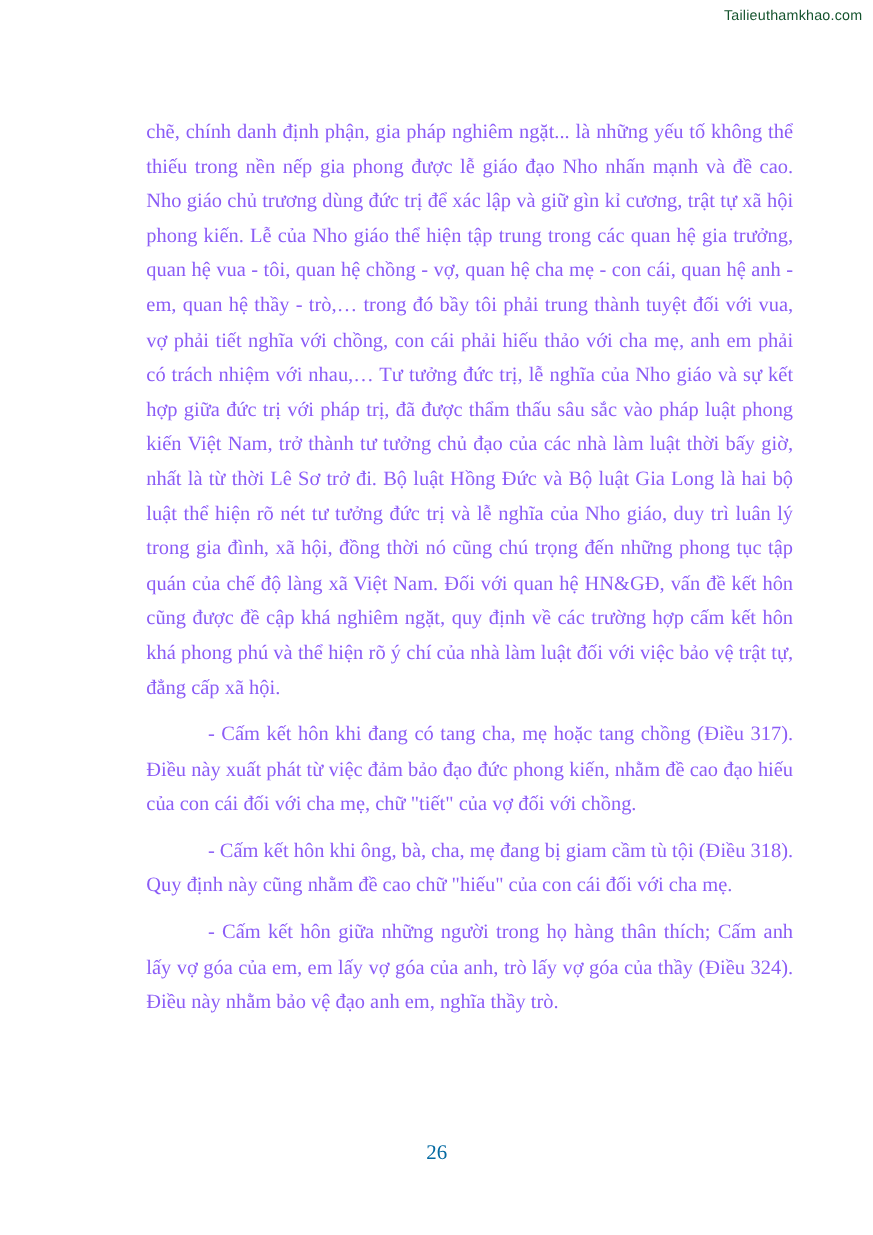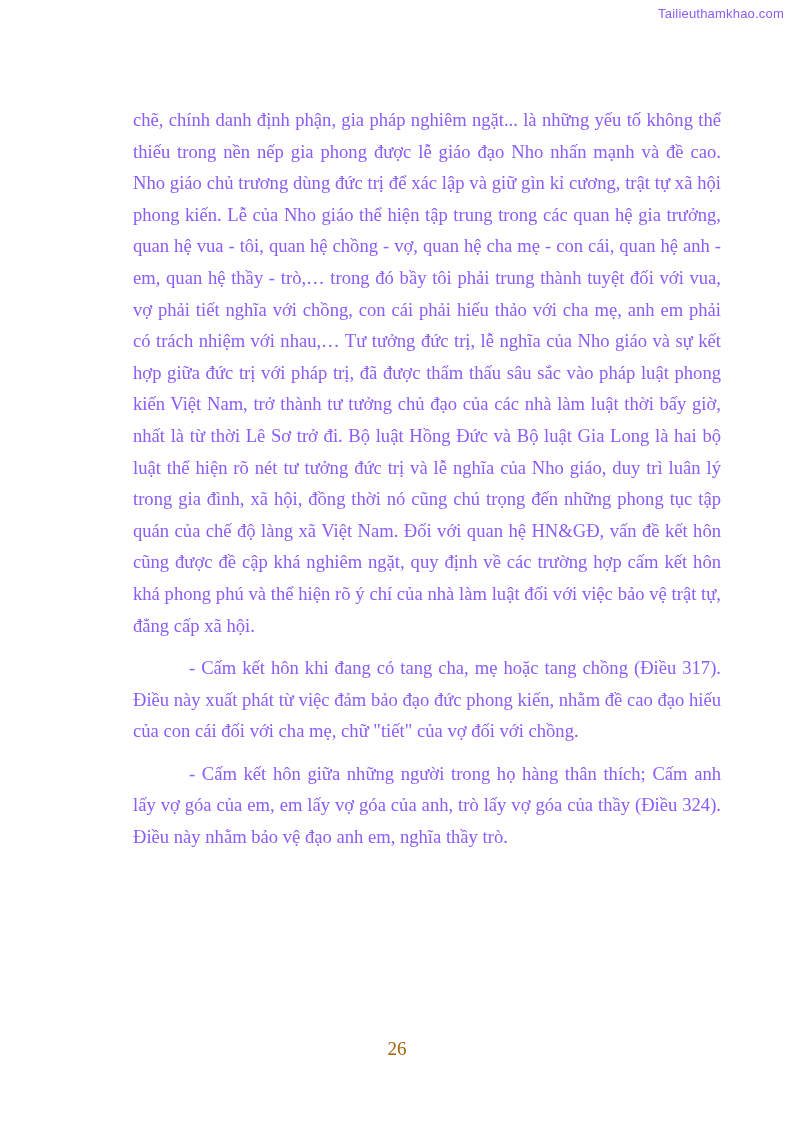--- a/index.html
+++ b/index.html
@@ -1,38 +1,39 @@
 <!DOCTYPE html>
 <html><head>
   <meta charset="utf-8">
   <style>
     html, body { margin: 0; padding: 0; background: #ffffff; }
     body { width: 794px; height: 1123px; position: relative; overflow: hidden; }
     .watermark {
       position: absolute; top: 6px; right: 10px;
       font-family: "Liberation Sans", sans-serif; font-size: 13px;
-      color: #8b5cf6; letter-spacing: 0.2px;
+      color: #14532d; letter-spacing: 0.2px;
     }
     .page-body {
       position: absolute; left: 133px; top: 104px; width: 588px;
       font-family: "Liberation Serif", serif; font-size: 18.6px;
       line-height: 31.6px; color: #8b5cf6; text-align: justify;
     }
     .para { margin: 0 0 11px 0; }
     .indent { text-indent: 56px; }
     .page-number {
       position: absolute; left: 0; width: 794px; top: 1038px;
       text-align: center; font-family: "Liberation Serif", serif;
-      font-size: 19px; color: #a16207;
+      font-size: 19px; color: #0369a1;
     }
   </style>
 </head>
 <body>
 
 <div class="watermark">Tailieuthamkhao.com</div>
 
 <div class="page-body">
   <p class="para">chẽ, chính danh định phận, gia pháp nghiêm ngặt... là những yếu tố không thể thiếu trong nền nếp gia phong được lễ giáo đạo Nho nhấn mạnh và đề cao. Nho giáo chủ trương dùng đức trị để xác lập và giữ gìn kỉ cương, trật tự xã hội phong kiến. Lễ của Nho giáo thể hiện tập trung trong các quan hệ gia trưởng, quan hệ vua - tôi, quan hệ chồng - vợ, quan hệ cha mẹ - con cái, quan hệ anh - em, quan hệ thầy - trò,… trong đó bầy tôi phải trung thành tuyệt đối với vua, vợ phải tiết nghĩa với chồng, con cái phải hiếu thảo với cha mẹ, anh em phải có trách nhiệm với nhau,… Tư tưởng đức trị, lễ nghĩa của Nho giáo và sự kết hợp giữa đức trị với pháp trị, đã được thẩm thấu sâu sắc vào pháp luật phong kiến Việt Nam, trở thành tư tưởng chủ đạo của các nhà làm luật thời bấy giờ, nhất là từ thời Lê Sơ trở đi. Bộ luật Hồng Đức và Bộ luật Gia Long là hai bộ luật thể hiện rõ nét tư tưởng đức trị và lễ nghĩa của Nho giáo, duy trì luân lý trong gia đình, xã hội, đồng thời nó cũng chú trọng đến những phong tục tập quán của chế độ làng xã Việt Nam. Đối với quan hệ HN&amp;GĐ, vấn đề kết hôn cũng được đề cập khá nghiêm ngặt, quy định về các trường hợp cấm kết hôn khá phong phú và thể hiện rõ ý chí của nhà làm luật đối với việc bảo vệ trật tự, đẳng cấp xã hội.</p>
   <p class="para indent">- Cấm kết hôn khi đang có tang cha, mẹ hoặc tang chồng (Điều 317). Điều này xuất phát từ việc đảm bảo đạo đức phong kiến, nhằm đề cao đạo hiếu của con cái đối với cha mẹ, chữ "tiết" của vợ đối với chồng.</p>
+  <p class="para indent">- Cấm kết hôn khi ông, bà, cha, mẹ đang bị giam cầm tù tội (Điều 318). Quy định này cũng nhằm đề cao chữ "hiếu" của con cái đối với cha mẹ.</p>
   <p class="para indent">- Cấm kết hôn giữa những người trong họ hàng thân thích; Cấm anh lấy vợ góa của em, em lấy vợ góa của anh, trò lấy vợ góa của thầy (Điều 324). Điều này nhằm bảo vệ đạo anh em, nghĩa thầy trò.</p>
 </div>
 
 <div class="page-number">26</div>
 
 </body></html>

